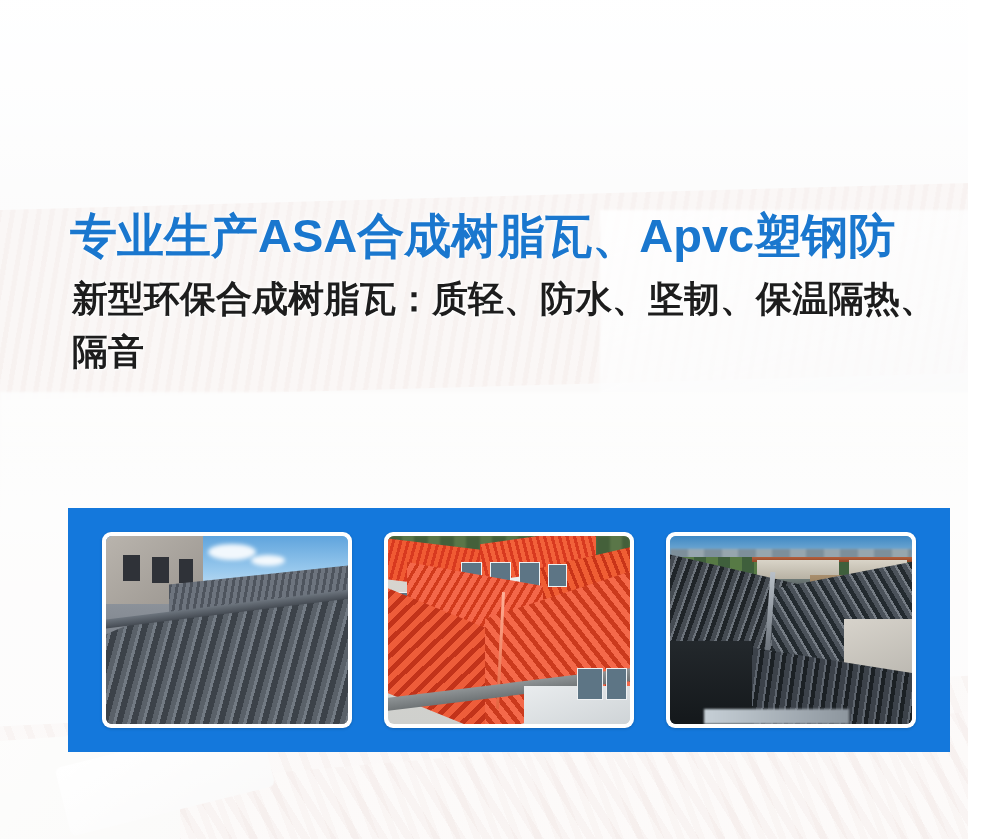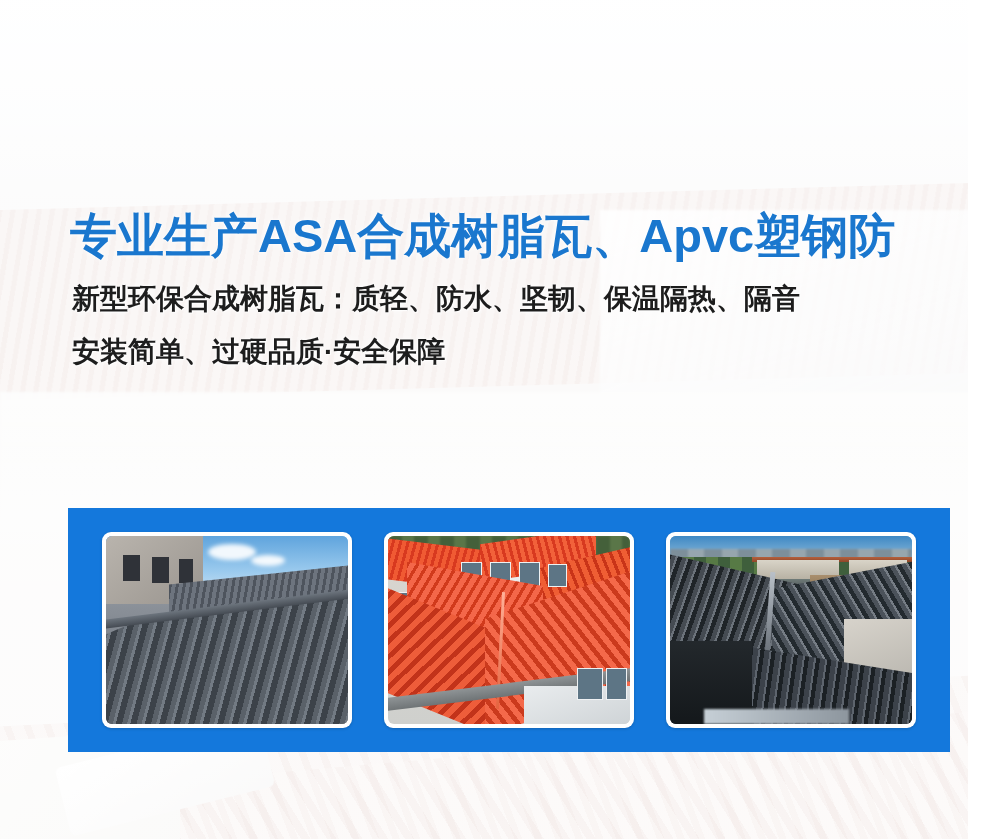--- a/index.html
+++ b/index.html
@@ -132,21 +132,21 @@
     white-space: pre-wrap;
   }
   .headline .ln { display: block; }
 
   .subtitle {
     position: absolute;
     left: 72px;
     top: 272px;
     width: 890px;
     color: #1d1d1d;
-    font-size: 28px;
+    font-size: 36px;
     font-weight: bold;
     line-height: 53px;
     text-shadow:
       0 0 3px rgba(255,255,255,0.98),
       0 0 7px rgba(255,255,255,0.9),
       1px 1px 0 rgba(255,255,255,0.8);
   }
   .subtitle .ln { display: block; }
 
   
@@ -311,21 +311,20 @@
     <div class="bg-ridge"></div>
     <div class="bg-wash"></div>
   </div>
 
   <div class="headline">
     <span class="ln">专业生产ASA合成树脂瓦、Apvc塑钢防</span>
   </div>
 
   <div class="subtitle">
     <span class="ln">新型环保合成树脂瓦：质轻、防水、坚韧、保温隔热、隔音</span>
-    <span class="ln">安装简单、过硬品质·安全保障</span>
   </div>
 
   <div class="gallery">
 
     <div class="photo-frame">
       <div class="photo ph1">
         <div class="sky"></div>
         <div class="cloud c1"></div>
         <div class="cloud c2"></div>
         <div class="cloud c3"></div>

